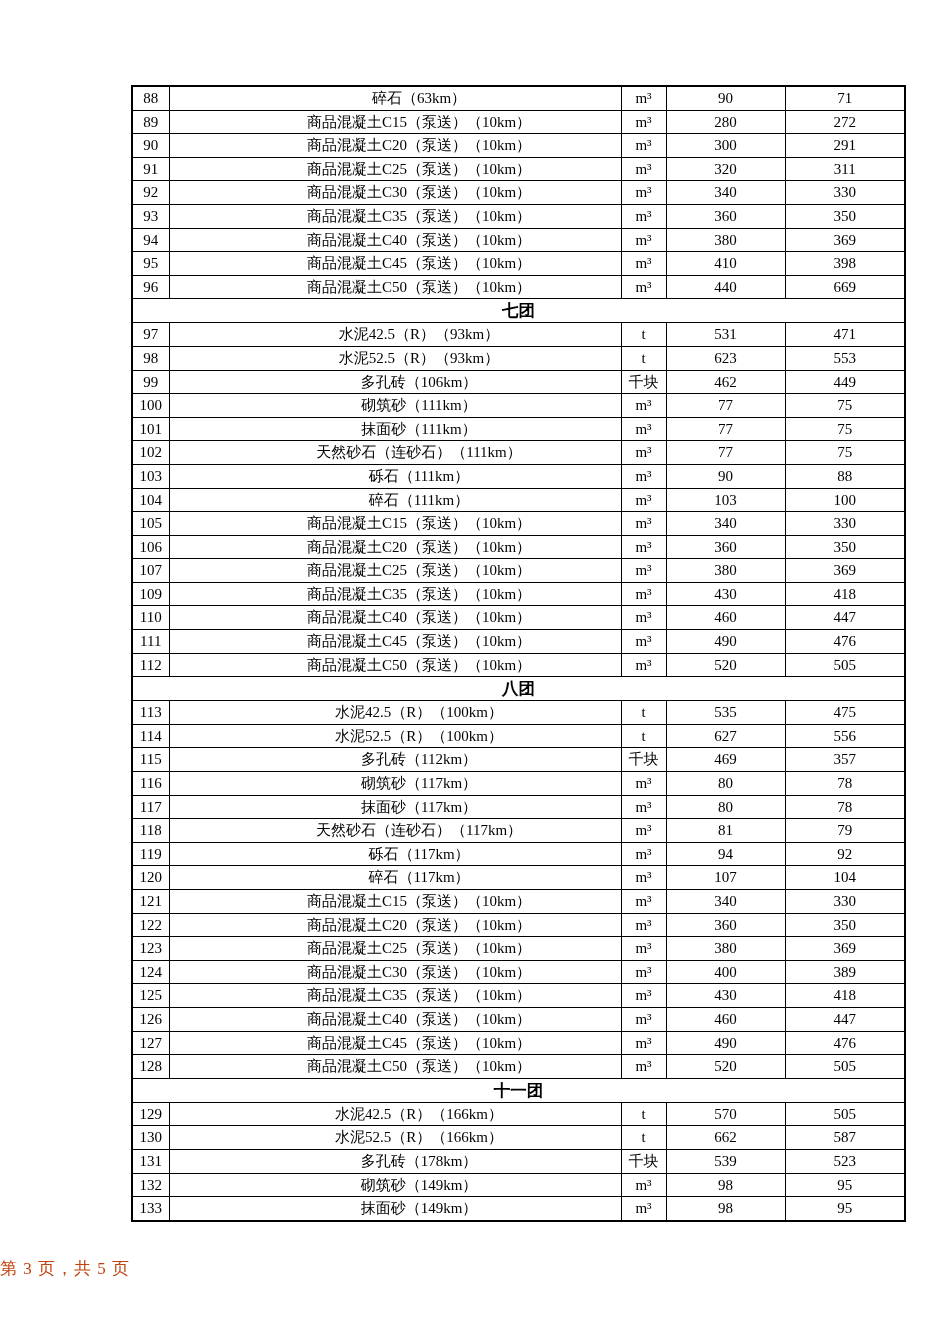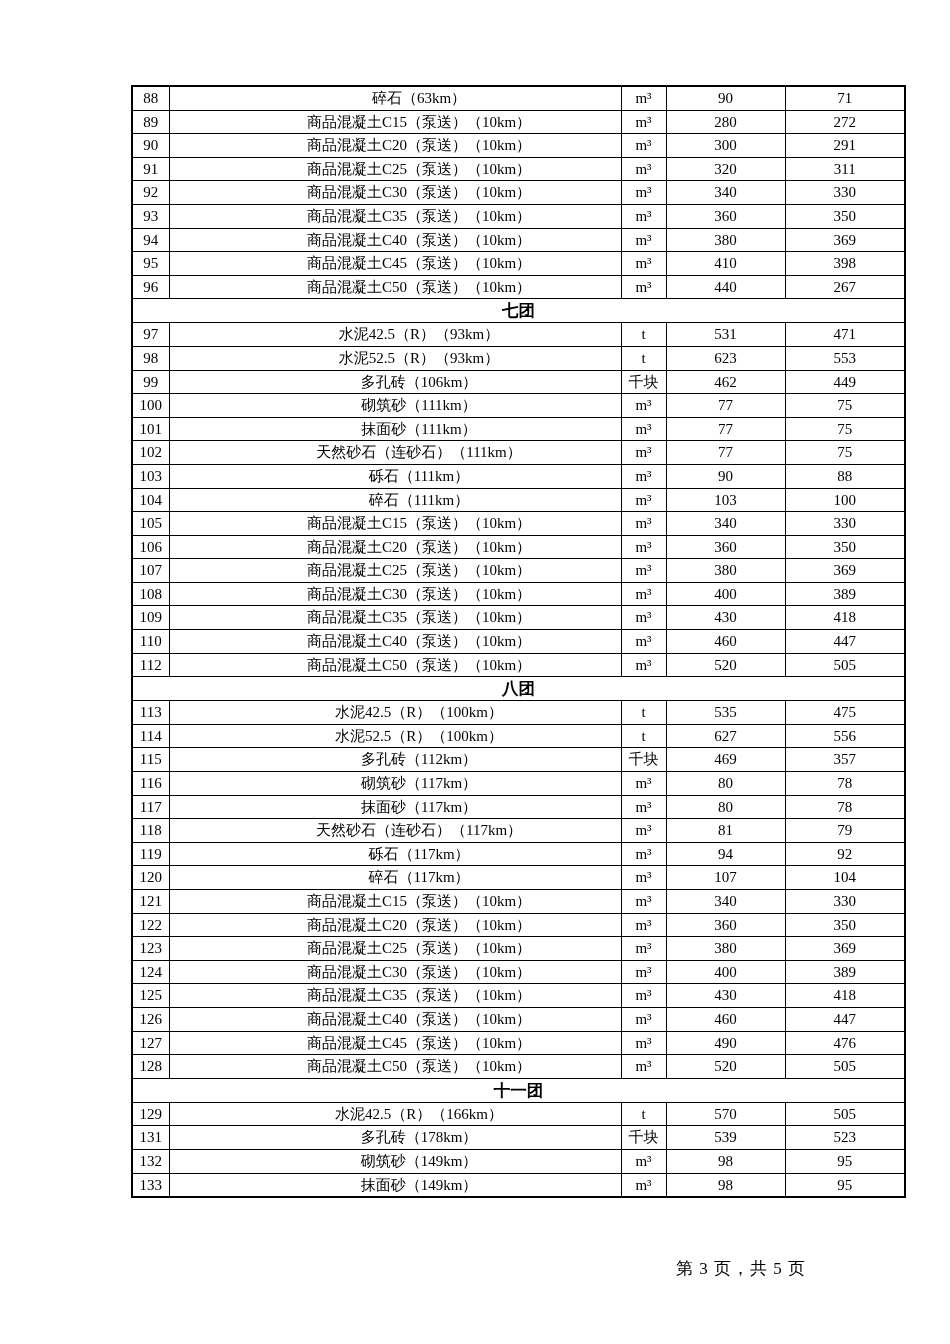--- a/index.html
+++ b/index.html
@@ -52,24 +52,24 @@
     border-top: 1.5px solid #000000;
     border-bottom: 1.5px solid #000000;
     height: 23px;
     line-height: 23px;
   }
   .page-footer {
     position: absolute;
     top: 1257px;
     left: 0;
     width: 806px;
-    text-align: right;
+    text-align: left;
     font-size: 17px;
     letter-spacing: 1px;
-    color: #000000;
+    color: #c2410c;
   }
 </style>
 </head>
 <body>
 
 <div class="sheet">
 
   <table class="price-table">
     <colgroup>
       <col style="width:37px">
@@ -133,21 +133,21 @@
           <td class="c-name">商品混凝土C45（泵送）（10km）</td>
           <td class="c-unit">m³</td>
           <td class="c-price">410</td>
           <td class="c-price">398</td>
         </tr>
         <tr>
           <td class="c-no">96</td>
           <td class="c-name">商品混凝土C50（泵送）（10km）</td>
           <td class="c-unit">m³</td>
           <td class="c-price">440</td>
-          <td class="c-price">267</td>
+          <td class="c-price">669</td>
         </tr>
         <tr>
           <td colspan="5" class="section-cell">七团</td>
         </tr>
         <tr>
           <td class="c-no">97</td>
           <td class="c-name">水泥42.5（R）（93km）</td>
           <td class="c-unit">t</td>
           <td class="c-price">531</td>
           <td class="c-price">471</td>
@@ -216,39 +216,39 @@
           <td class="c-price">350</td>
         </tr>
         <tr>
           <td class="c-no">107</td>
           <td class="c-name">商品混凝土C25（泵送）（10km）</td>
           <td class="c-unit">m³</td>
           <td class="c-price">380</td>
           <td class="c-price">369</td>
         </tr>
         <tr>
-          <td class="c-no">108</td>
-          <td class="c-name">商品混凝土C30（泵送）（10km）</td>
-          <td class="c-unit">m³</td>
-          <td class="c-price">400</td>
-          <td class="c-price">389</td>
-        </tr>
-        <tr>
           <td class="c-no">109</td>
           <td class="c-name">商品混凝土C35（泵送）（10km）</td>
           <td class="c-unit">m³</td>
           <td class="c-price">430</td>
           <td class="c-price">418</td>
         </tr>
         <tr>
           <td class="c-no">110</td>
           <td class="c-name">商品混凝土C40（泵送）（10km）</td>
           <td class="c-unit">m³</td>
           <td class="c-price">460</td>
           <td class="c-price">447</td>
+        </tr>
+        <tr>
+          <td class="c-no">111</td>
+          <td class="c-name">商品混凝土C45（泵送）（10km）</td>
+          <td class="c-unit">m³</td>
+          <td class="c-price">490</td>
+          <td class="c-price">476</td>
         </tr>
         <tr>
           <td class="c-no">112</td>
           <td class="c-name">商品混凝土C50（泵送）（10km）</td>
           <td class="c-unit">m³</td>
           <td class="c-price">520</td>
           <td class="c-price">505</td>
         </tr>
         <tr>
           <td colspan="5" class="section-cell">八团</td>
@@ -367,20 +367,27 @@
         </tr>
         <tr>
           <td colspan="5" class="section-cell">十一团</td>
         </tr>
         <tr>
           <td class="c-no">129</td>
           <td class="c-name">水泥42.5（R）（166km）</td>
           <td class="c-unit">t</td>
           <td class="c-price">570</td>
           <td class="c-price">505</td>
+        </tr>
+        <tr>
+          <td class="c-no">130</td>
+          <td class="c-name">水泥52.5（R）（166km）</td>
+          <td class="c-unit">t</td>
+          <td class="c-price">662</td>
+          <td class="c-price">587</td>
         </tr>
         <tr>
           <td class="c-no">131</td>
           <td class="c-name">多孔砖（178km）</td>
           <td class="c-unit">千块</td>
           <td class="c-price">539</td>
           <td class="c-price">523</td>
         </tr>
         <tr>
           <td class="c-no">132</td>

